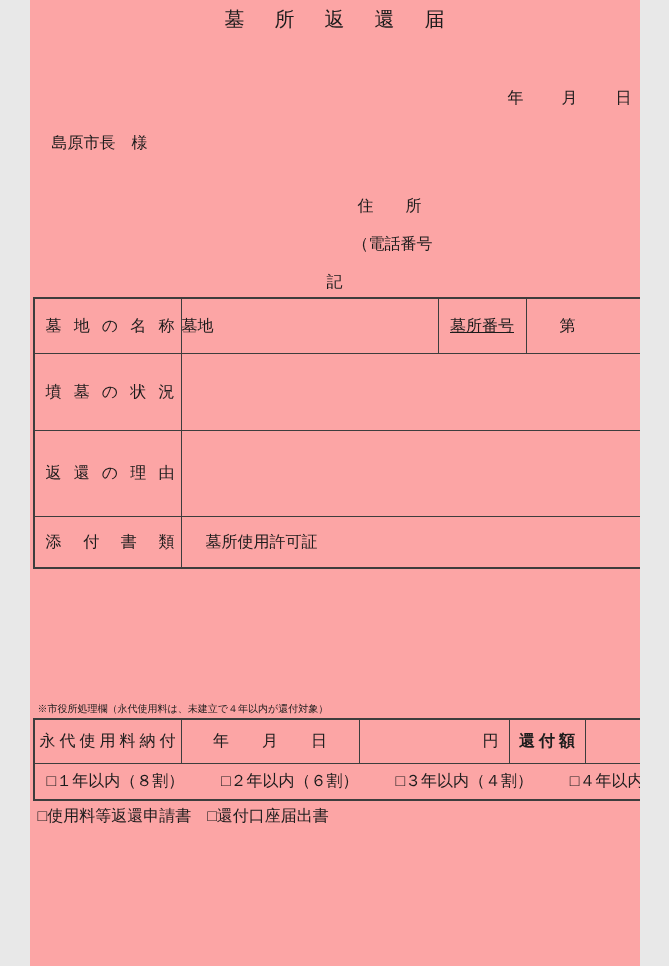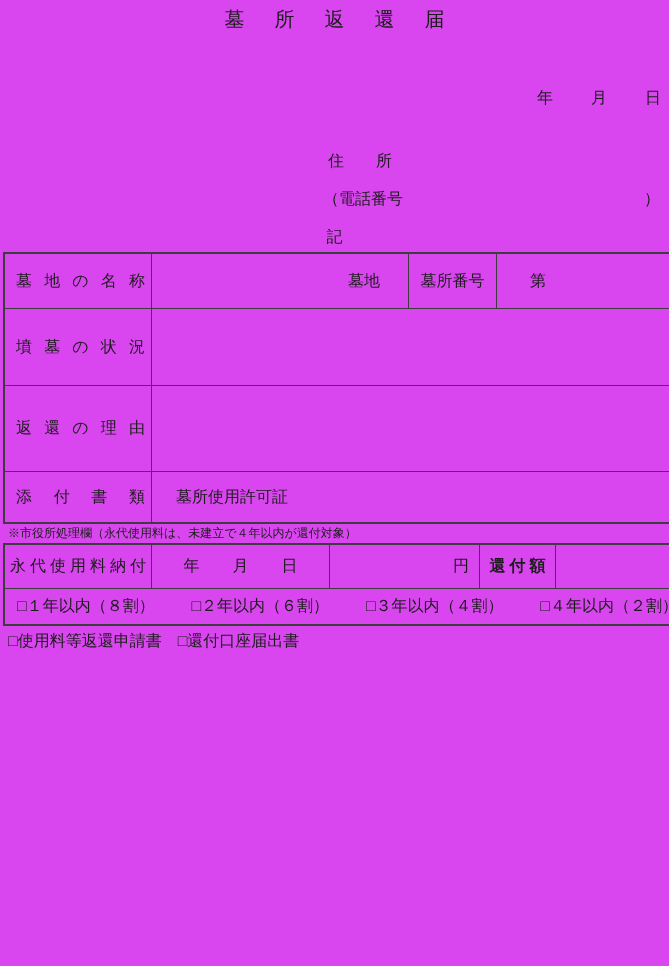--- a/index.html
+++ b/index.html
@@ -1,17 +1,17 @@
 <!DOCTYPE html>
 <html lang="ja"><head>
 <meta charset="utf-8">
 <style>
   html,body{margin:0;padding:0;background:#e8e8e8;}
   .page{
-    width:669px;height:966px;background:#d946ef;margin:0 auto;
+    width:610px;height:966px;background:#fca5a5;margin:0 auto;
     font-family:"Liberation Serif","DejaVu Serif",serif;
     color:#1c1c1c;font-size:16px;position:relative;box-sizing:border-box;
     overflow:hidden;
   }
   
   .doc-title{
     margin:6px 0 0 0;text-align:center;font-size:20px;font-weight:normal;
     letter-spacing:30px;padding-left:30px;line-height:26px;
   }
   .date-line{
@@ -37,26 +37,26 @@
     margin-left:3px;border:2px solid #3d3d3d;
   }
   td{border:1px solid #3d3d3d;padding:0;vertical-align:middle;font-size:16px;}
   .grave-table{margin-top:5px;}
   .grave-table .r1 td{height:54px;}
   .grave-table .r2 td{height:76px;}
   .grave-table .r3 td{height:85px;}
   .grave-table .r4 td{height:50px;}
   .jspread{display:flex;justify-content:space-between;align-items:center;}
   .label-cell-inner{padding:0 6px 0 11px;}
-  .cemetery-cell{text-align:right;padding-right:28px;}
-  .plot-number-head{text-align:center;}
+  .cemetery-cell{padding-right:28px;}
+  .plot-number-head{text-align:center;text-decoration:underline;}
   .daigo{padding:0 14px 0 33px;}
   .attached-value{padding-left:24px;}
   
-  .office-heading{margin-left:8px;font-size:12px;line-height:19px;}
+  .office-heading{margin-top:130px;margin-left:8px;font-size:10px;line-height:19px;}
   .office-table{margin-top:0;}
   .office-table .r1 td{height:43px;}
   .office-table .r2 td{height:35px;}
   .payment-label-inner{padding:0 5px;}
   .pay-date{display:flex;justify-content:center;align-items:center;gap:33px;}
   .yen-paid{text-align:right;padding-right:10px;}
   .refund-head{text-align:center;letter-spacing:4px;padding-left:4px;font-weight:bold;}
   .yen-refund{text-align:right;padding-right:12px;}
   .check-row-inner{display:flex;justify-content:space-between;padding:0 20px 0 12px;}
   .footer-docs{margin-top:5px;margin-left:8px;line-height:20px;}
@@ -67,20 +67,21 @@
 <div class="page">
 
   <h1 class="doc-title">墓所返還届</h1>
 
   <div class="date-line">
     <span>年</span>
     <span>月</span>
     <span>日</span>
   </div>
 
+  <div class="addressee">島原市長　様</div>
 
   <div class="applicant">
     <div class="row">住　　所</div>
     <div class="phone-row">
       <span>（電話番号</span>
       <span>）</span>
     </div>
   </div>
 
 

